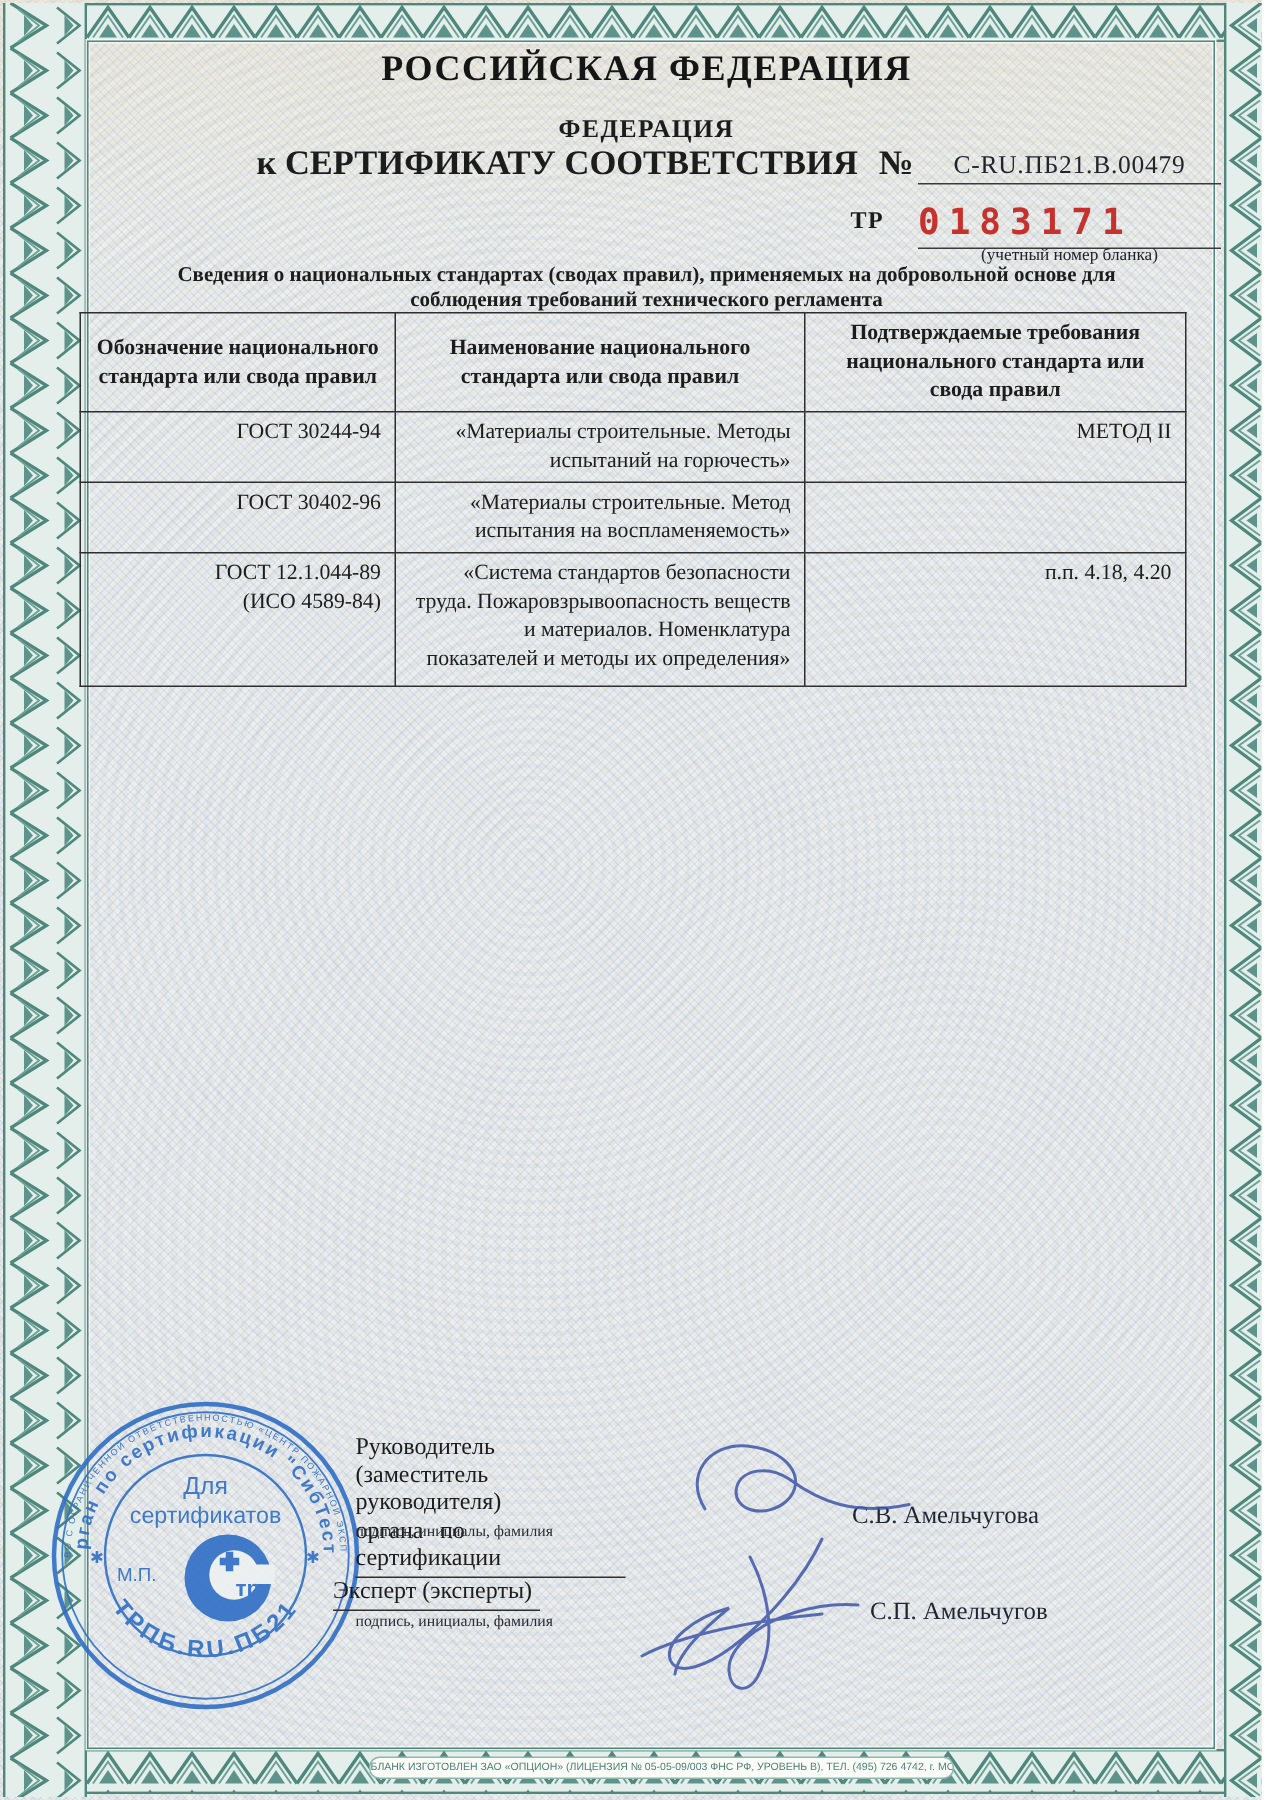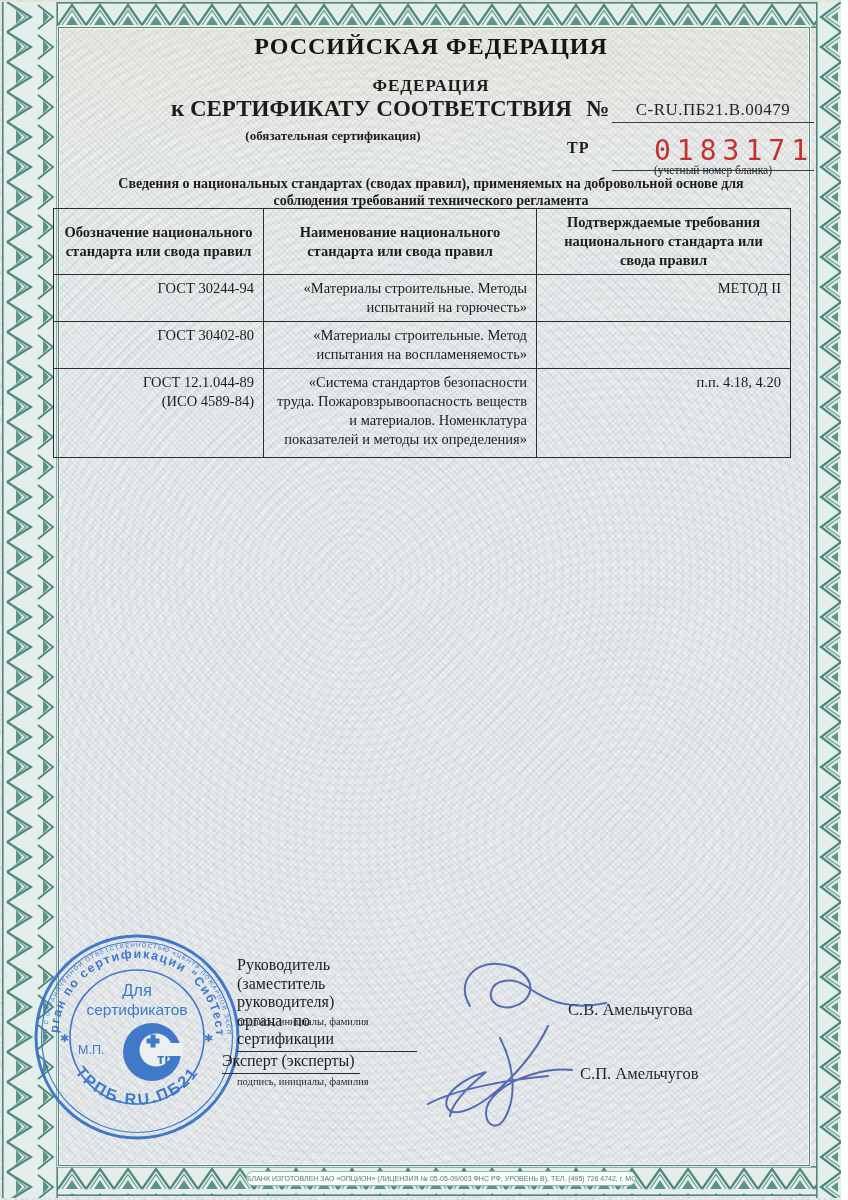--- a/index.html
+++ b/index.html
@@ -23,21 +23,21 @@
     pointer-events:none;
   }
   
   .t-country{left:57px;right:36px;top:33px;text-align:center;font-size:24px;font-weight:bold;letter-spacing:1px;color:#151515;}
   .t-kind{left:57px;right:36px;top:76px;text-align:center;font-size:17px;font-weight:bold;letter-spacing:1px;}
   .t-certlabel{left:57px;top:96px;width:552px;text-align:right;font-size:23px;font-weight:bold;white-space:nowrap;}
   .t-numsign{display:inline-block;margin-left:14px;}
   .t-certnum{left:612px;top:100px;width:202px;text-align:center;font-size:17px;letter-spacing:0.5px;border-bottom:1.6px solid #3a3a3a;padding-bottom:2px;color:#23232b;}
   .t-mandatory{left:57px;top:128px;width:552px;text-align:center;font-size:13px;font-weight:bold;}
   .t-tr{left:567px;top:139px;font-size:16px;font-weight:bold;letter-spacing:1px;}
-  .t-blanknum{left:612px;top:134px;width:202px;text-align:right;font-size:28px;font-weight:normal;letter-spacing:6px;color:#c5322e;border-bottom:1.4px solid #3a3a3a;padding-bottom:3px;font-family:"DejaVu Sans Mono","Liberation Serif",monospace;}
+  .t-blanknum{left:612px;top:134px;width:202px;text-align:left;font-size:24px;font-weight:bold;letter-spacing:6px;color:#c5322e;border-bottom:1.4px solid #3a3a3a;padding-bottom:3px;font-family:"DejaVu Sans Mono","Liberation Serif",monospace;}
   .t-blankcap{left:612px;top:164px;width:202px;text-align:center;font-size:11.5px;color:#20202a;}
   .t-intro{left:57px;right:36px;top:176px;text-align:center;font-size:14px;font-weight:bold;line-height:16.5px;}
   .t-intro .intro-inner{display:inline-block;max-width:640px;}
   
   table.std{position:absolute;left:53px;top:208px;width:737px;border-collapse:collapse;table-layout:fixed;}
   table.std th, table.std td{border:1.5px solid #2e2e2e;font-size:14.5px;line-height:19px;padding:4px 9px;}
   table.std th{font-weight:bold;text-align:center;vertical-align:middle;height:52px;}
   table.std td{vertical-align:top;text-align:right;}
   td.pre{white-space:pre-line;}
   .col1{width:210px;} .col2{width:273px;} .col3{width:254px;}
@@ -113,21 +113,20 @@
   </svg>
 
   <div class="inner-frame"></div>
 
   <div class="abs t-country">РОССИЙСКАЯ ФЕДЕРАЦИЯ</div>
   <div class="abs t-kind">ФЕДЕРАЦИЯ</div>
   <div class="abs t-certlabel">
     <span>к СЕРТИФИКАТУ СООТВЕТСТВИЯ</span><span class="t-numsign">№</span>
   </div>
   <div class="abs t-certnum">C-RU.ПБ21.В.00479</div>
-  <div class="abs t-mandatory">(обязательная сертификация)</div>
   <div class="abs t-tr">ТР</div>
   <div class="abs t-blanknum">0183171</div>
   <div class="abs t-blankcap">(учетный номер бланка)</div>
 
   <div class="abs t-intro">
     <span class="intro-inner">Сведения о национальных стандартах (сводах правил), применяемых на добровольной основе для соблюдения требований технического регламента</span>
   </div>
 
   <table class="std">
     <colgroup>
@@ -142,21 +141,21 @@
         <th>Подтверждаемые требования национального стандарта или свода правил</th>
       </tr>
     </thead>
     <tbody>
       <tr class="r1">
         <td class="pre">ГОСТ 30244-94</td>
         <td>«Материалы строительные. Методы испытаний на горючесть»</td>
         <td>МЕТОД II</td>
       </tr>
       <tr class="r2">
-        <td class="pre">ГОСТ 30402-80</td>
+        <td class="pre">ГОСТ 30402-96</td>
         <td>«Материалы строительные. Метод испытания на воспламеняемость»</td>
         <td></td>
       </tr>
       <tr class="r3">
         <td class="pre">ГОСТ 12.1.044-89
 (ИСО 4589-84)</td>
         <td>«Система стандартов безопасности труда. Пожаровзрывоопасность веществ и материалов. Номенклатура показателей и методы их определения»</td>
         <td>п.п. 4.18, 4.20</td>
       </tr>
     </tbody>

